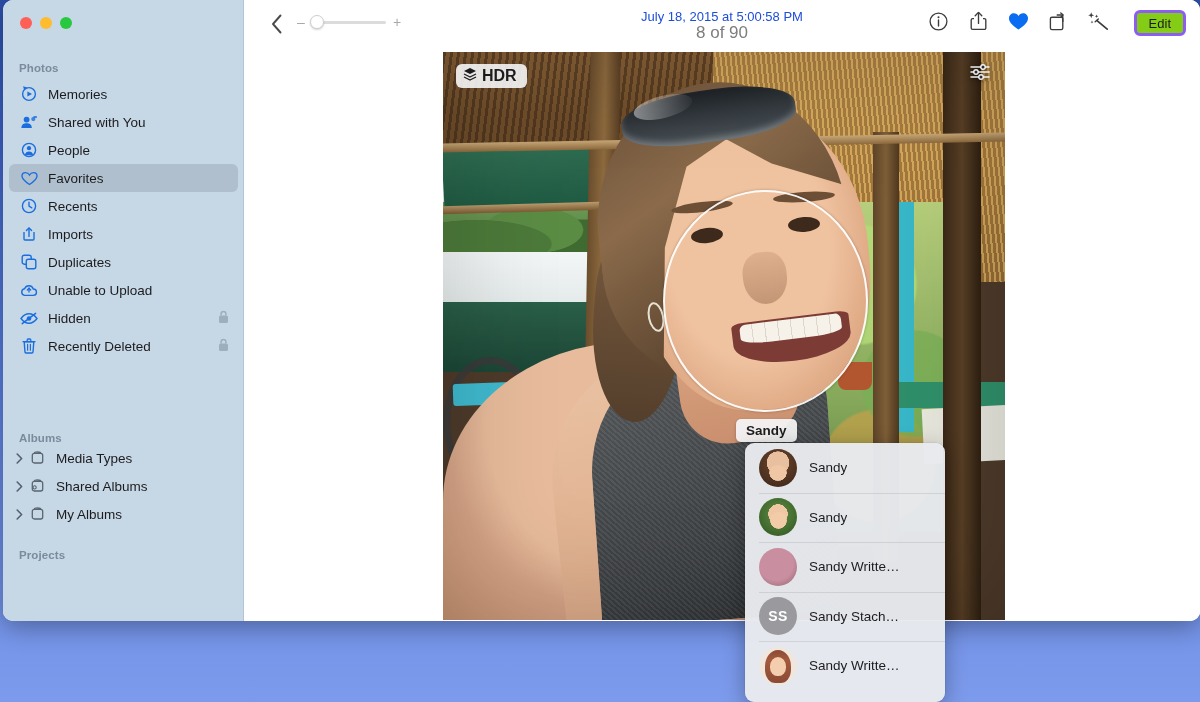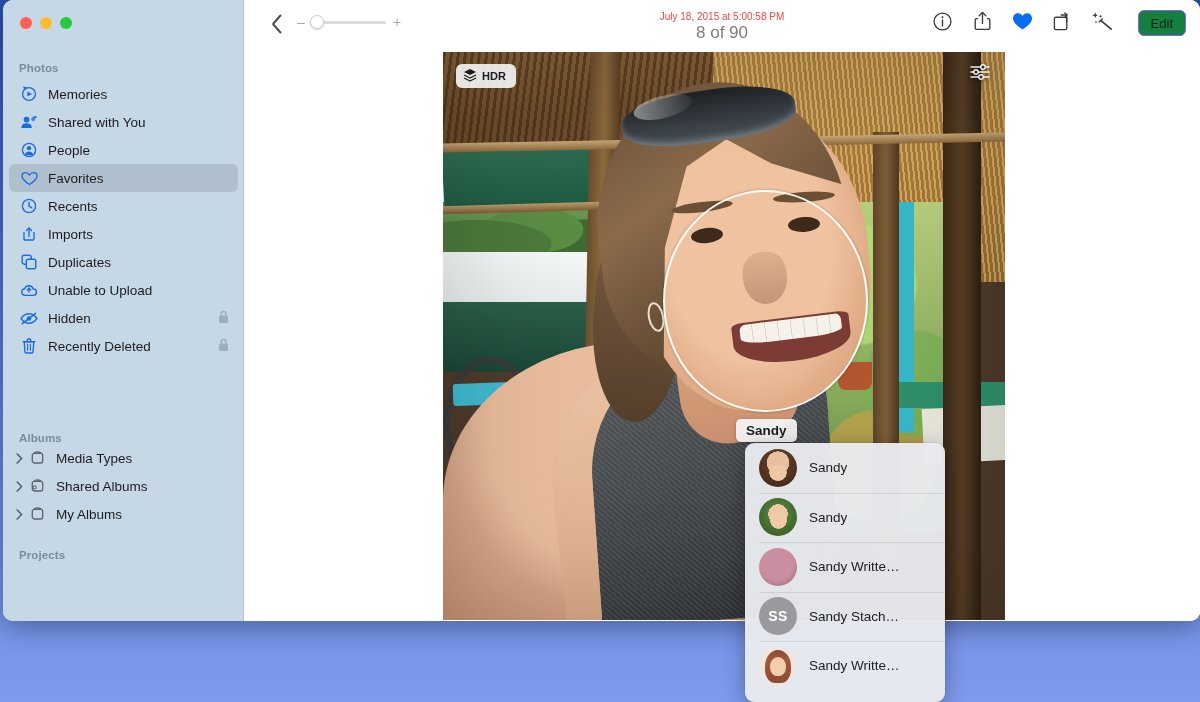--- a/index.html
+++ b/index.html
@@ -105,36 +105,36 @@
   .zs-knob {
     position: absolute; left: -2px; top: -5.5px;
     width: 14px; height: 14px; border-radius: 50%;
     background: #ffffff; border: 1px solid #cfcfcf;
     box-shadow: 0 1px 2px rgba(0,0,0,0.18);
   }
   .tb-title {
     position: absolute; left: 0; right: 0; top: 8px;
     text-align: center; pointer-events: none;
   }
-  .tb-title-main { font-size: 10px; color: #ef4444; line-height: 17px; }
+  .tb-title-main { font-size: 13px; color: #1d4ed8; line-height: 17px; }
   .tb-title-sub { font-size: 17px; color: #7d7d7d; line-height: 15px; }
   .tb-right {
     position: absolute; right: 14px; top: 10px;
     display: flex; align-items: center; gap: 18px;
   }
   .tb-icon {
     width: 22px; height: 24px;
     display: flex; align-items: center; justify-content: center;
     color: #3c3c3c; cursor: default;
   }
   .tb-edit {
     height: 26px; padding: 0 12px;
     display: flex; align-items: center;
-    border: 1px solid #8b5cf6; border-radius: 6px;
-    background: #15803d;
+    border: 3px solid #8b5cf6; border-radius: 6px;
+    background: #84cc16;
     font-size: 13px; color: #1c1c1e;
     cursor: default;
     margin-left: 6px;
   }
 
   
   .photo-area {
     position: absolute;
     left: 0; top: 52px;
     width: 956px; height: 569px;
@@ -349,21 +349,21 @@
     box-shadow: inset 0 0 120px rgba(0,0,0,.18);
   }
 
   
   .hdr-badge {
     position: absolute; left: 13px; top: 12px;
     height: 24px; padding: 0 10px 0 7px;
     display: flex; align-items: center; gap: 5px;
     background: rgba(242,242,242,.92);
     border-radius: 6px;
-    font-size: 11px; font-weight: 600; color: #1c1c1e;
+    font-size: 16px; font-weight: 600; color: #1c1c1e;
   }
   .adjust-icon {
     position: absolute; right: 14px; top: 11px;
     width: 22px; height: 22px;
     display: flex; align-items: center; justify-content: center;
     color: rgba(255,255,255,.92);
     filter: drop-shadow(0 1px 2px rgba(0,0,0,.55));
   }
   .face-circle {
     position: absolute;

